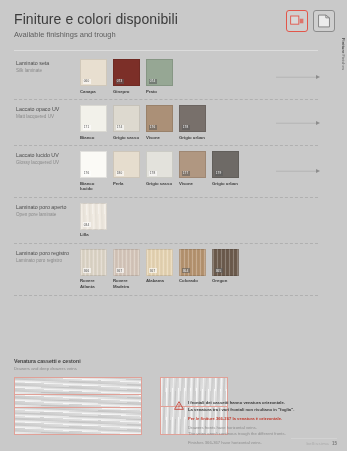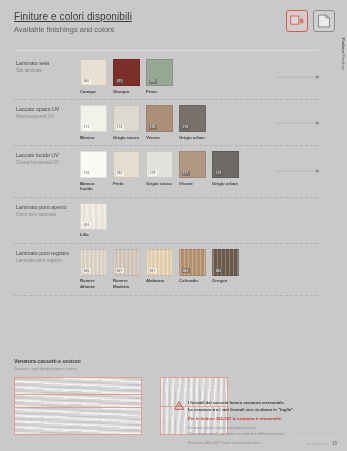--- a/index.html
+++ b/index.html
@@ -6,21 +6,21 @@
   html, body {
     width: 347px; height: 451px;
     background: #c9c9c9;
     font-family: "Liberation Sans", sans-serif;
     overflow: hidden;
   }
   .page { position: relative; width: 347px; height: 451px; background: #c9c9c9; }
 
   
   .header { position: absolute; left: 14px; top: 11px; }
-  .title { font-size: 10px; color: #3b3b3b; letter-spacing: .1px; text-decoration: underline; }
+  .title { font-size: 14px; color: #3b3b3b; letter-spacing: .1px; }
   .subtitle { font-size: 7.5px; color: #5e5e5e; margin-top: 3px; }
 
   .hdr-icons { position: absolute; right: 12px; top: 10px; display: flex; gap: 5px; }
   .hicon { width: 22px; height: 22px; border: 1.3px solid #e2564a; border-radius: 3px;
            background: #cfcfcf; position: relative; }
   .hicon.grey { border-color: #8c8c8c; }
   .hicon svg { position: absolute; inset: 0; width: 100%; height: 100%; }
 
   .rule { position: absolute; left: 14px; top: 50px; width: 304px; height: 1px; background: #dcdcdc; }
 
@@ -90,21 +90,21 @@
   .f-page { font-size: 4.6px; color: #7d7d7d; font-weight: bold; }
   .f-rule { position: absolute; right: 10px; bottom: 12px; width: 46px; height: .6px; background: #d2d2d2; }
 </style>
 </head>
 <body>
 
 <div class="page">
 
   <div class="header">
     <div class="title">Finiture e colori disponibili</div>
-    <div class="subtitle">Available finishings and colors</div>
+    <div class="subtitle">Available finishings and trough</div>
   </div>
 
   <div class="hdr-icons">
     <div class="hicon">
       <svg viewBox="0 0 22 22">
           <rect x="4" y="5.5" width="9" height="9" fill="#d9d9d9" stroke="#e2564a" stroke-width="1"></rect>
           <path d="M14 8.5 h4 v5 h-4 z" fill="#e2564a" opacity=".75"></path>
         </svg>
     </div>
     <div class="hicon grey">

